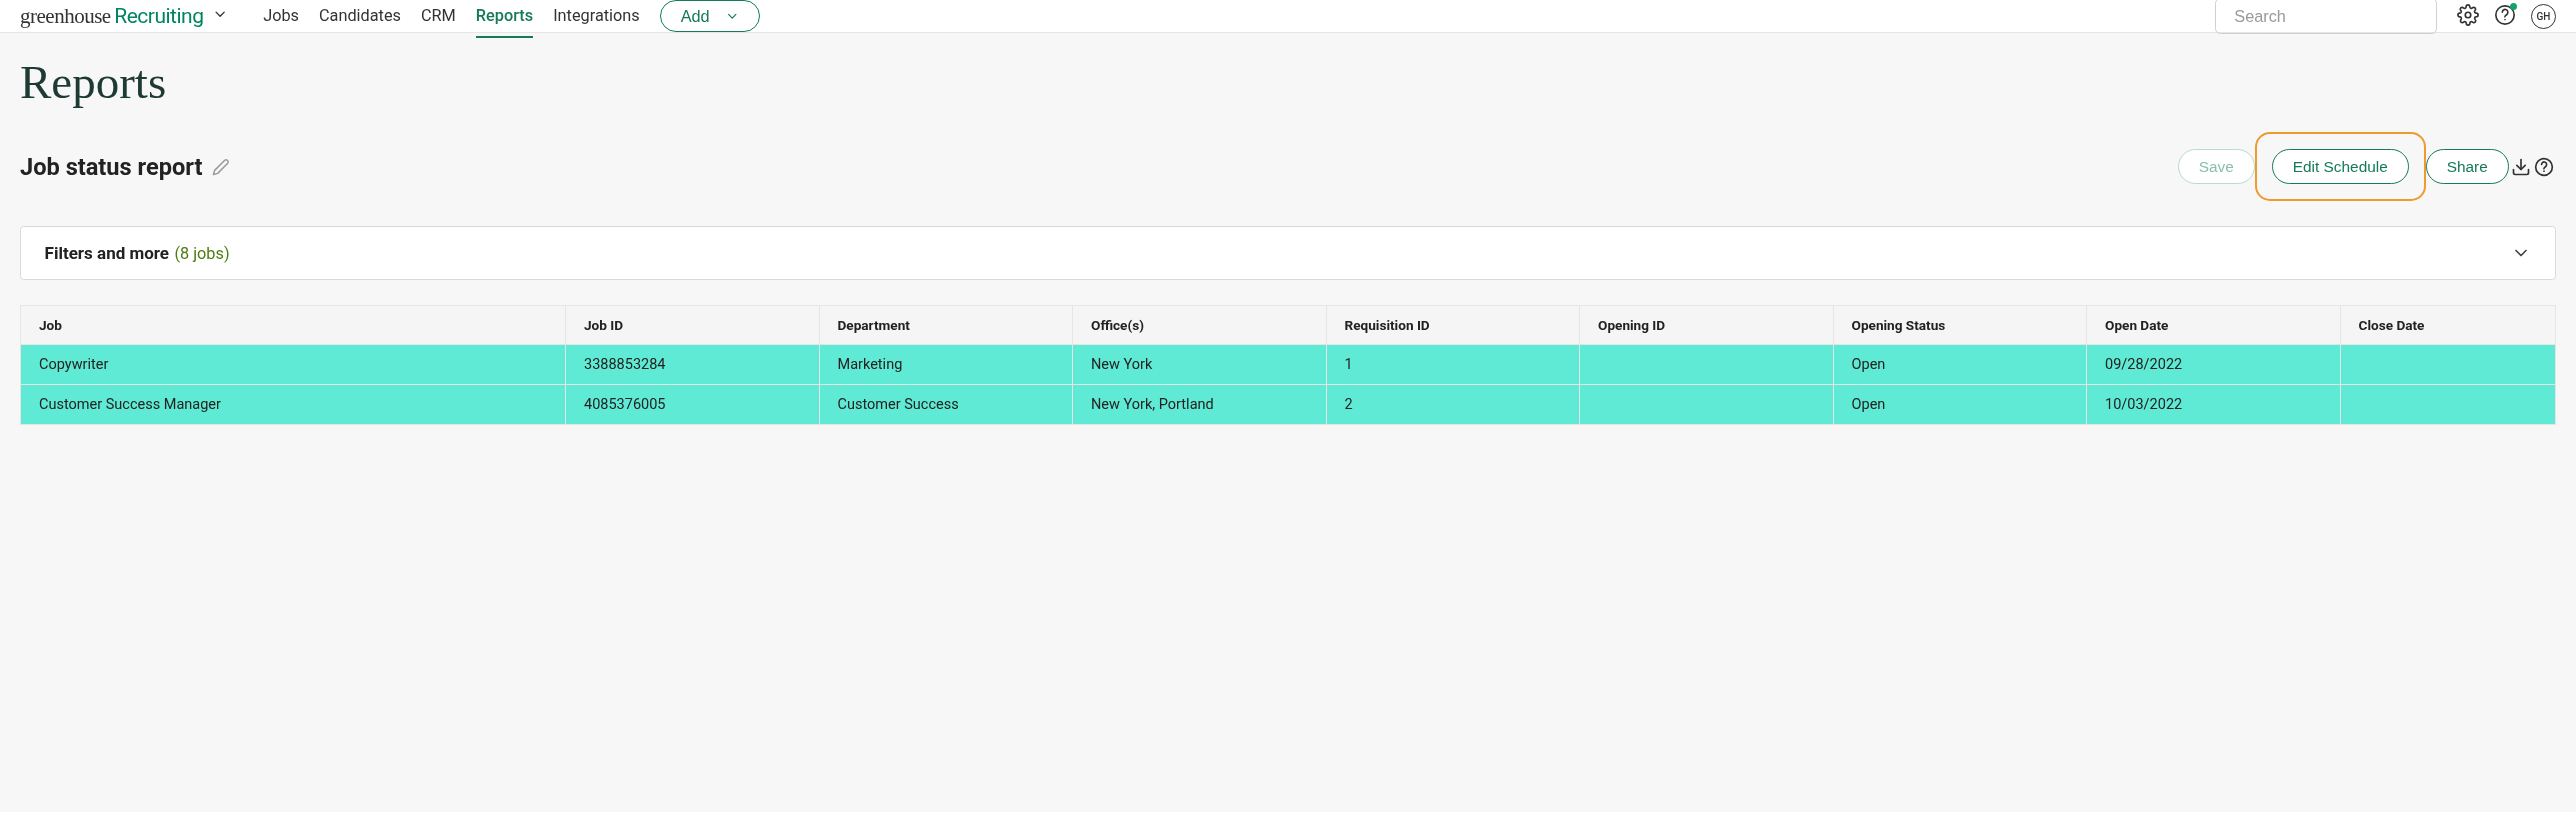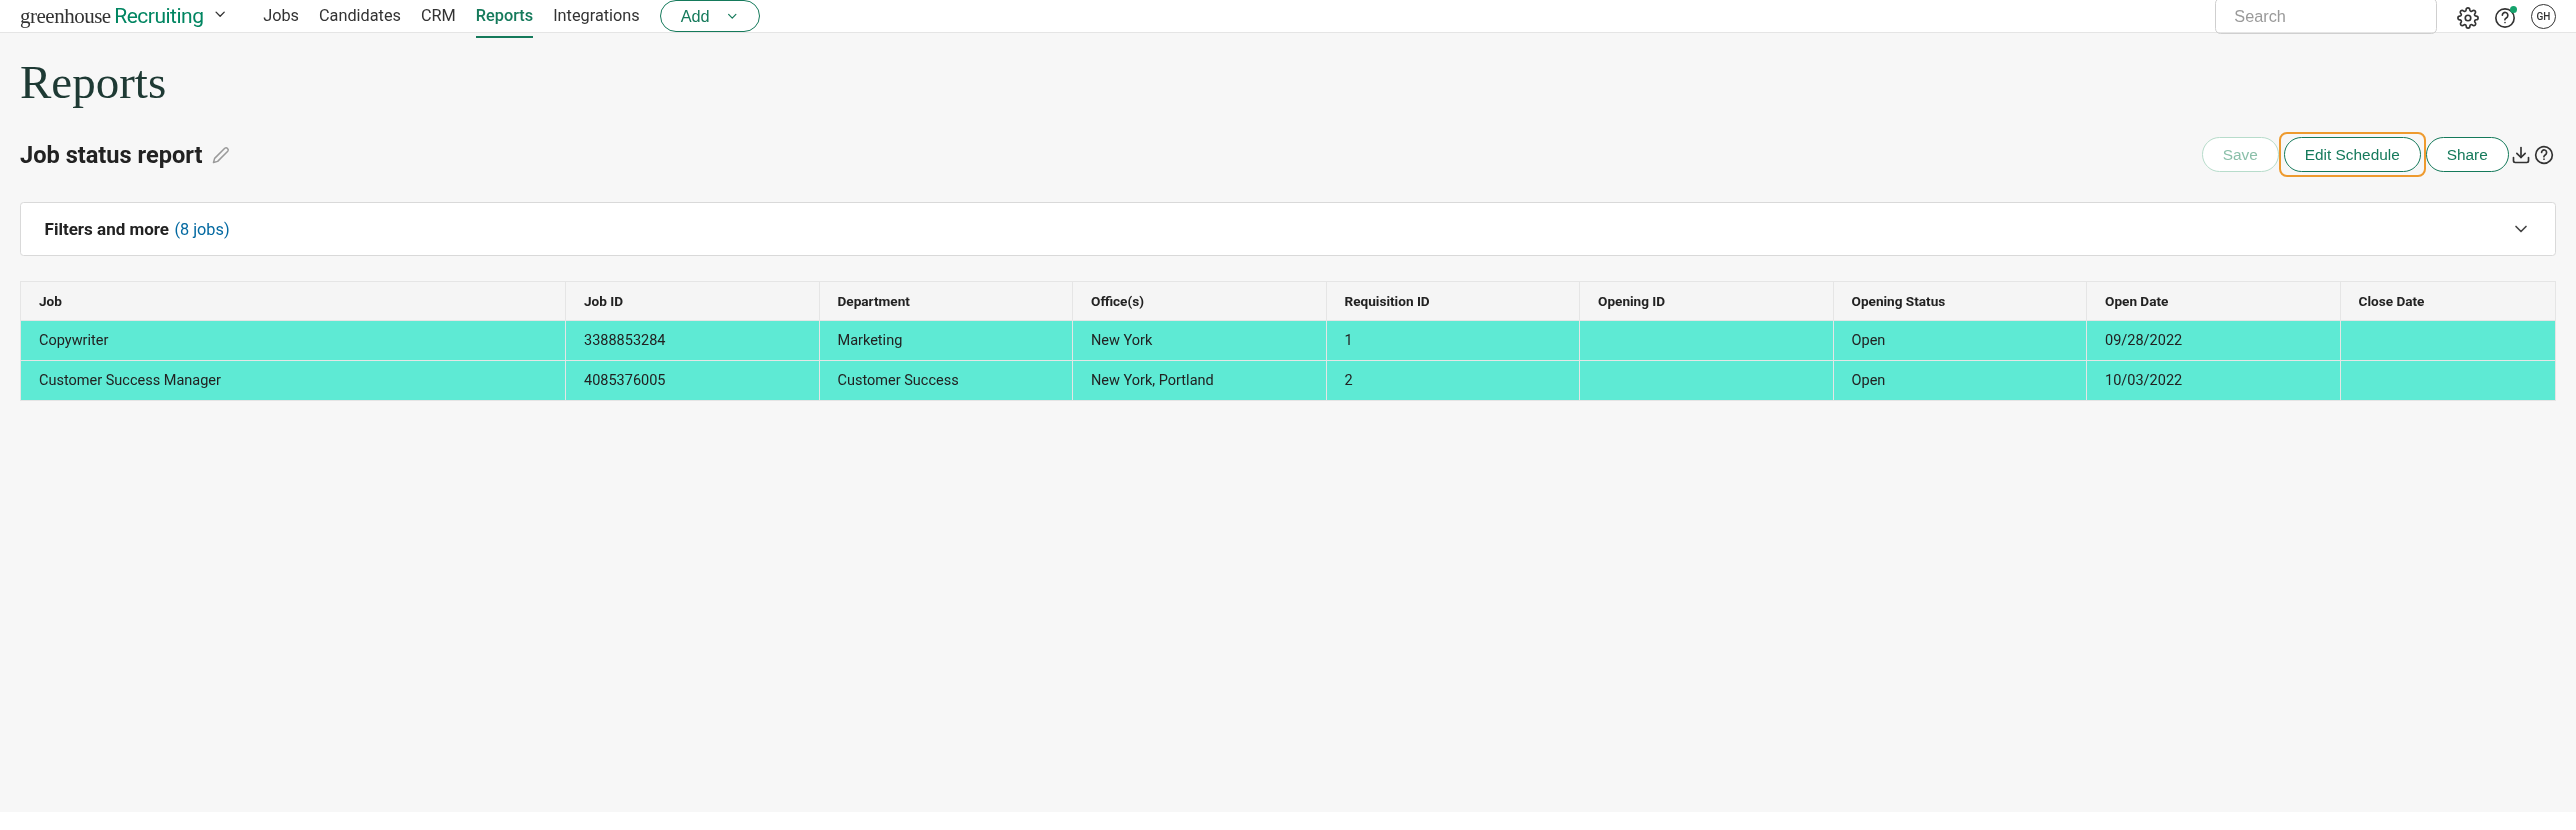--- a/index.html
+++ b/index.html
@@ -76,21 +76,21 @@
   }
   .search-wrap input {
     border: none;
     outline: none;
     font-size: 16.3px;
     flex: 1;
     color: #333;
     background: transparent;
   }
   .search-wrap input::placeholder { color: #9a9a9a; }
-  .top-icons { display: flex; align-items: flex-end; gap: 15px; margin-left: 20px; }
+  .top-icons { display: flex; align-items: flex-start; gap: 15px; margin-left: 20px; }
   .icon-btn { cursor: pointer; color: #333; display: inline-flex; align-items: center; justify-content: center; position: relative; }
   .help-dot {
     position: absolute;
     top: -0.9px; right: -0.9px;
     width: 7.3px; height: 7.3px;
     border-radius: 50%;
     background: #15a36c;
   }
   .avatar {
     width: 25px; height: 25px; border: 1.4px solid #333; border-radius: 50%;
@@ -128,39 +128,39 @@
     color: #157a5b;
     background: #fff;
     border-radius: 20px;
     padding: 7.3px 20px;
     font-size: 15.4px;
     cursor: pointer;
   }
   .pill-btn.muted { color: #8abfa9; border-color: #b7dccb; }
   .highlight-box {
     border: 2.7px solid #ee9a2e;
-    border-radius: 8px;
-    padding: 3px;
+    border-radius: 15px;
+    padding: 15px;
     display: inline-flex;
   }
   .action-icon { color: #333; cursor: pointer; width: 23.6px; height: 23.6px; display: inline-flex; align-items: center; justify-content: center; }
 
   
   .filters-box {
     background: #fff;
     border: 0.9px solid #d9d9d9;
     border-radius: 3.6px;
     padding: 16.3px 23.6px;
     display: flex;
     align-items: center;
     margin-bottom: 25px;
     cursor: pointer;
   }
   .filters-box .label { font-size: 17px; font-weight: 700; color: #222; }
-  .filters-box .count { font-size: 16.3px; color: #0369a1; margin-left: 5.4px; }
+  .filters-box .count { font-size: 16.3px; color: #4d7c0f; margin-left: 5.4px; }
   .filters-box .chev { margin-left: auto; color: #444; }
 
   
   .data-table {
     width: 100%;
     border-collapse: collapse;
     background: #5eead4;
     border: 0.9px solid #d9d9d9;
     table-layout: fixed;
   }

